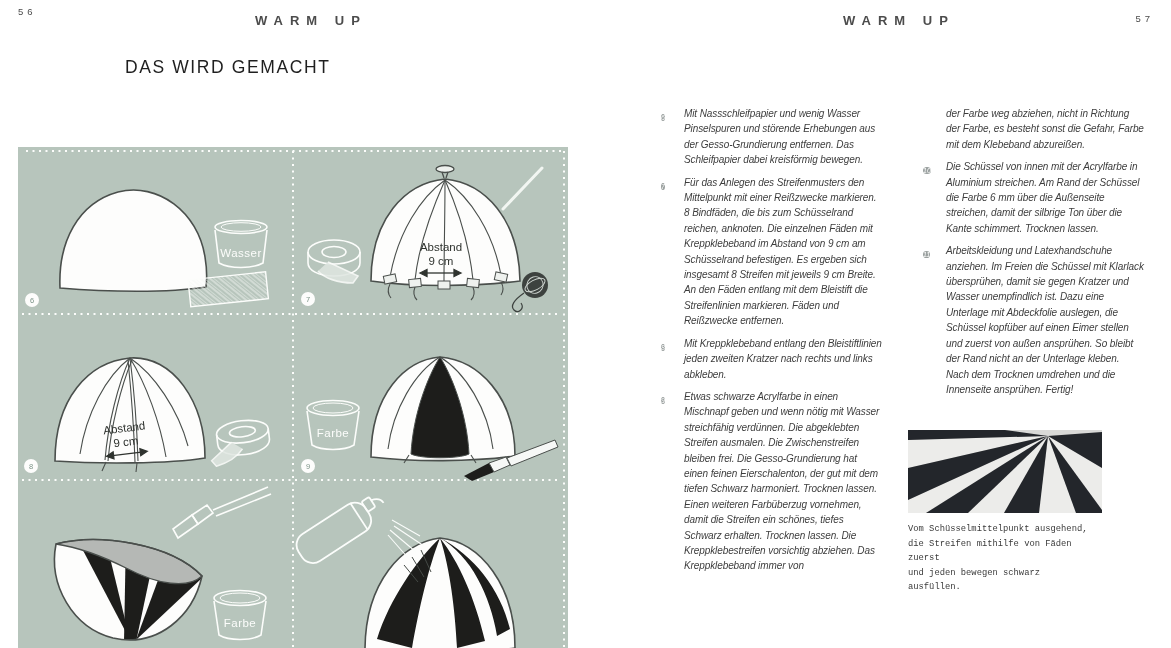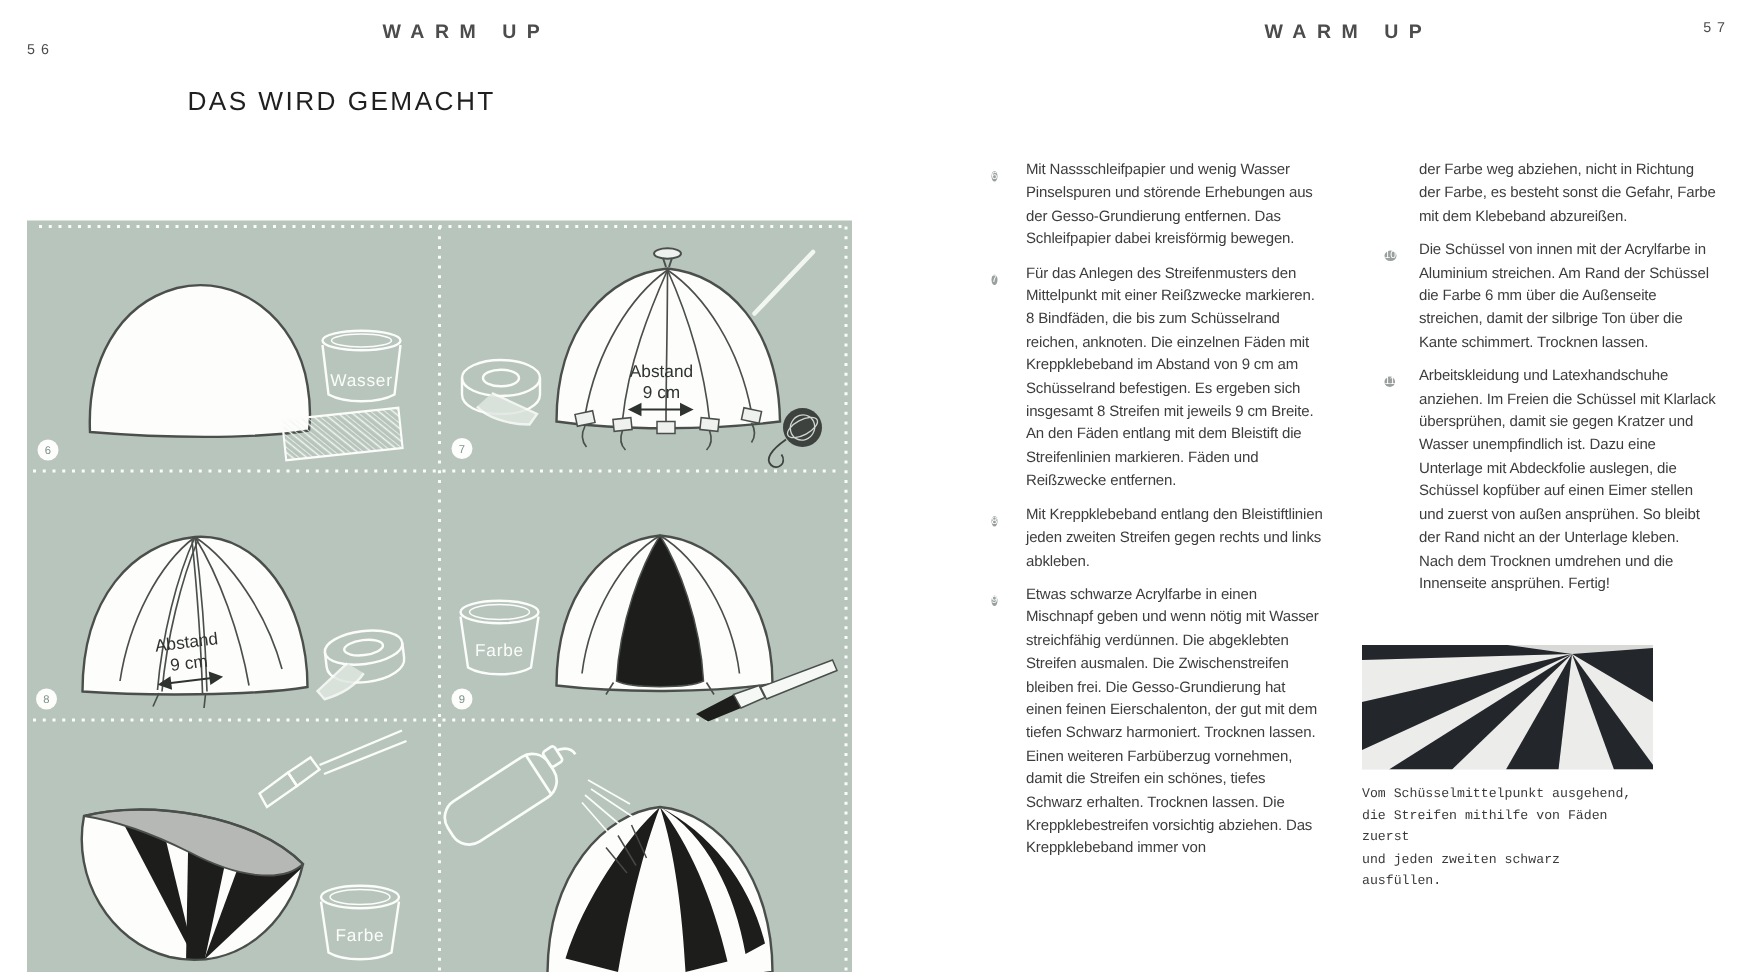--- a/index.html
+++ b/index.html
@@ -6,32 +6,32 @@
   body{
     width:1171px;height:648px;position:relative;overflow:hidden;
     background:#ffffff;color:#3b3b3b;
     font-family:"Liberation Sans", sans-serif;
   }
   .abs{position:absolute;}
   .runhead{font-size:13px;letter-spacing:7px;color:#4c4c4c;white-space:nowrap;font-weight:bold;}
   .pagenum{font-size:9.5px;letter-spacing:4px;color:#4c4c4c;}
   .page-title{font-size:17.5px;letter-spacing:1.6px;color:#1f1f1f;font-weight:400;white-space:nowrap;text-align:right;}
   .panel{left:18px;top:103px;width:550px;height:527px;background:#b7c5bc;margin-top:44px;}
-  .col{width:224px;}
+  .col{width:224px;font-style:italic;}
   .step{display:grid;grid-template-columns:26px 1fr;margin-bottom:7px;}
   .badge{width:11px;height:11px;border-radius:50%;background:#9aa09f;color:#fff;
          font-size:7px;line-height:11px;text-align:center;margin-top:2px;margin-left:3px;}
   .steptext{font-size:10px;line-height:15.4px;letter-spacing:-0.1px;color:#3d3d3d;}
   .caption{font-size:8.8px;line-height:14.6px;color:#3a3a3a;font-family:Liberation Mono, monospace;}
   svg{display:block;}
 </style>
 </head>
 <body>
 
-<div class="abs pagenum" style="left:18px;top:28px;">56</div>
+<div class="abs pagenum" style="left:18px;top:6px;">56</div>
 <div class="abs runhead" style="left:255px;top:13px;">WARM UP</div>
 <div class="abs runhead" style="left:843px;top:13px;">WARM UP</div>
 <div class="abs pagenum" style="right:17px;top:13px;">57</div>
 
 <div class="abs page-title" style="left:125px;top:57px;">DAS WIRD GEMACHT</div>
 
 <div class="abs panel">
 <svg width="550" height="527" viewBox="0 0 550 527">
   <defs>
     <pattern id="mesh" width="6" height="6" patternUnits="userSpaceOnUse" patternTransform="rotate(45)">
@@ -229,21 +229,21 @@
   <div class="step">
     <div><span class="badge">6</span></div>
     <div class="steptext">Mit Nassschleifpapier und wenig Wasser Pinselspuren und störende Erhebungen aus der Gesso-Grundierung entfernen. Das Schleifpapier dabei kreisförmig bewegen.</div>
   </div>
   <div class="step">
     <div><span class="badge">7</span></div>
     <div class="steptext">Für das Anlegen des Streifenmusters den Mittelpunkt mit einer Reißzwecke markieren. 8 Bindfäden, die bis zum Schüsselrand reichen, anknoten. Die einzelnen Fäden mit Kreppklebeband im Abstand von 9 cm am Schüsselrand befestigen. Es ergeben sich insgesamt 8 Streifen mit jeweils 9 cm Breite. An den Fäden entlang mit dem Bleistift die Streifenlinien markieren. Fäden und Reißzwecke entfernen.</div>
   </div>
   <div class="step">
     <div><span class="badge">8</span></div>
-    <div class="steptext">Mit Kreppklebeband entlang den Bleistiftlinien jeden zweiten Streifen gegen rechts und links abkleben.</div>
+    <div class="steptext">Mit Kreppklebeband entlang den Bleistiftlinien jeden zweiten Kratzer nach rechts und links abkleben.</div>
   </div>
   <div class="step">
     <div><span class="badge">9</span></div>
     <div class="steptext">Etwas schwarze Acrylfarbe in einen Mischnapf geben und wenn nötig mit Wasser streichfähig verdünnen. Die abgeklebten Streifen ausmalen. Die Zwischenstreifen bleiben frei. Die Gesso-Grundierung hat einen feinen Eierschalenton, der gut mit dem tiefen Schwarz harmoniert. Trocknen lassen. Einen weiteren Farbüberzug vornehmen, damit die Streifen ein schönes, tiefes Schwarz erhalten. Trocknen lassen. Die Kreppklebestreifen vorsichtig abziehen. Das Kreppklebeband immer von</div>
   </div>
 </div>
 
 <div class="abs col" style="left:920px;top:106px;">
   <div class="step">
     <div></div>
@@ -278,14 +278,14 @@
       <polygon points="140,6 60,83 18,83"></polygon>
       <polygon points="140,6 0,70 0,38"></polygon>
       <polygon points="140,6 0,10 0,0 97,0"></polygon>
     </g>
   </svg>
 </div>
 
 <div class="abs caption" style="left:908px;top:522px;width:185px;">
   <div>Vom Schüsselmittelpunkt ausgehend,</div>
   <div>die Streifen mithilfe von Fäden zuerst</div>
-  <div>und jeden zweiten schwarz ausfüllen.</div>
+  <div>und jeden bewegen schwarz ausfüllen.</div>
 </div>
 
 </body></html>

